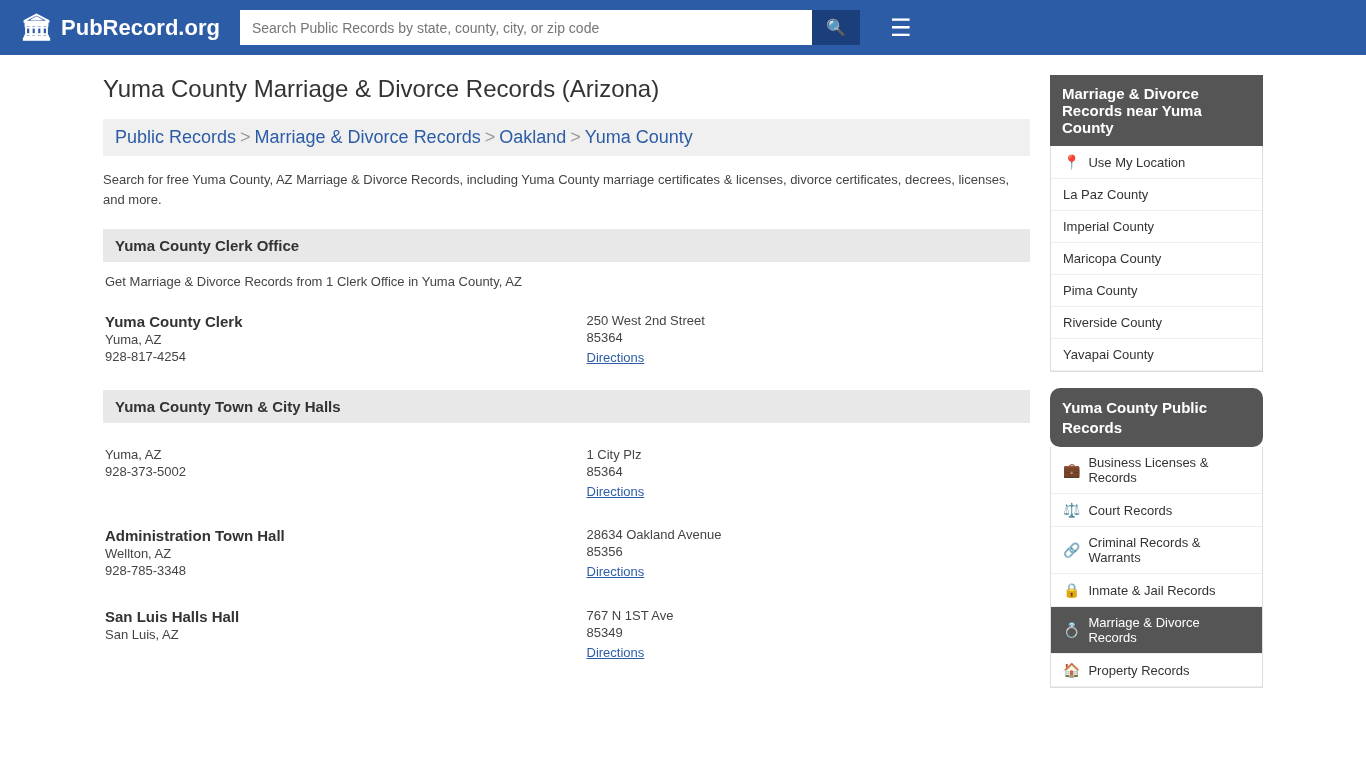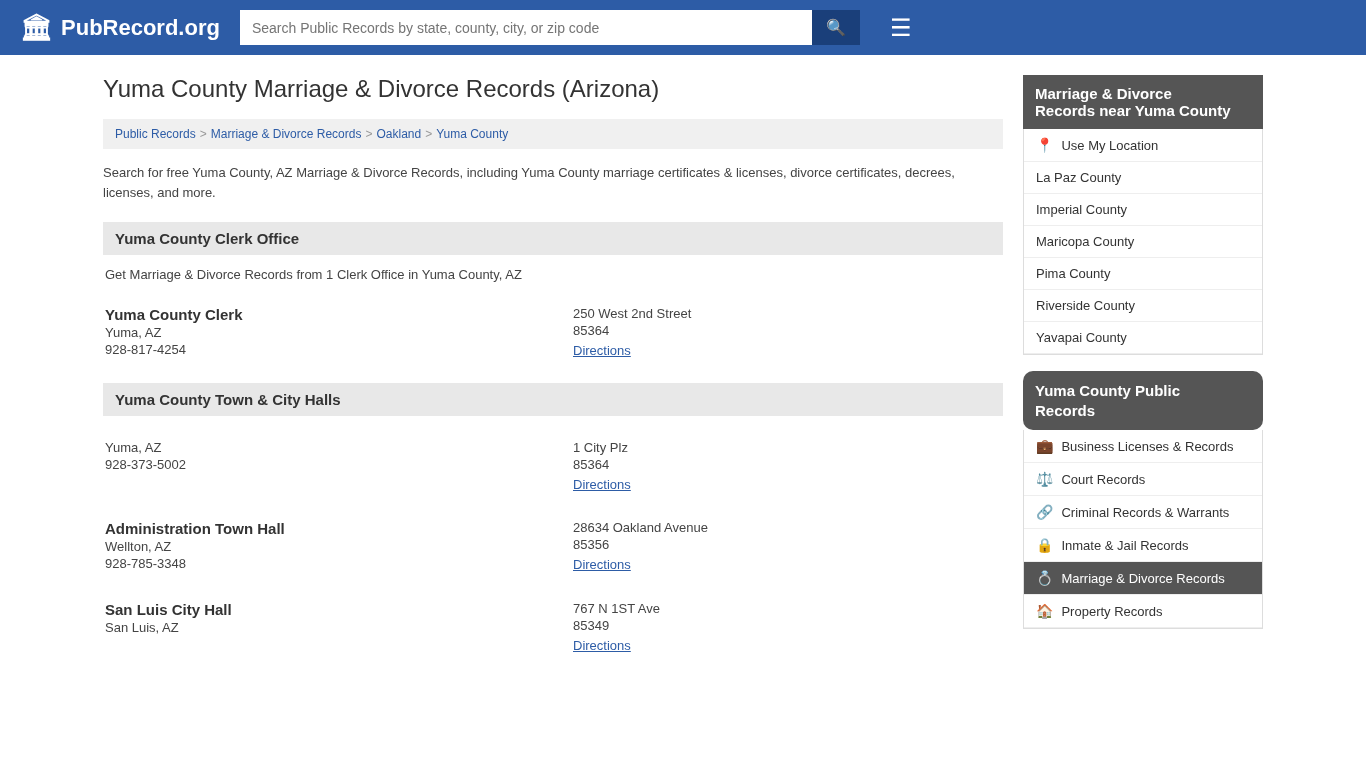--- a/index.html
+++ b/index.html
@@ -68,21 +68,21 @@
     }
     .page-title {
       font-size: 24px;
       font-weight: normal;
       color: #333;
       margin-bottom: 16px;
     }
     .breadcrumb {
       background: #f0f0f0;
       padding: 8px 12px;
-      font-size: 12px;
+      font-size: 18px;
       color: #555;
       margin-bottom: 14px;
       display: flex;
       gap: 4px;
       align-items: center;
       flex-wrap: wrap;
     }
     .breadcrumb a {
       color: #2d5ca6;
       text-decoration: none;
@@ -155,21 +155,21 @@
     }
     .directions-link {
       color: #2d5ca6;
       text-decoration: underline;
       font-size: 13px;
       cursor: pointer;
     }
 
     
     .sidebar {
-      width: 240px;
+      width: 213px;
       flex-shrink: 0;
     }
     .sidebar-section-title {
       background: #555;
       color: #fff;
       padding: 10px 12px;
       font-size: 15px;
       font-weight: bold;
       margin-bottom: 0;
     }
@@ -286,21 +286,21 @@
           <div class="rec-address">28634 Oakland Avenue</div>
           <div class="rec-zip">85356</div>
           <a class="directions-link" href="#">Directions</a>
         </div>
       </div>
     </div>
 
     <div class="record-entry">
       <div class="record-row">
         <div class="rec-left">
-          <div class="rec-name">San Luis City Hall</div>
+          <div class="rec-name">San Luis Halls Hall</div>
           <div class="rec-city">San Luis, AZ</div>
         </div>
         <div class="rec-right">
           <div class="rec-address">767 N 1ST Ave</div>
           <div class="rec-zip">85349</div>
           <a class="directions-link" href="#">Directions</a>
         </div>
       </div>
     </div>
 

